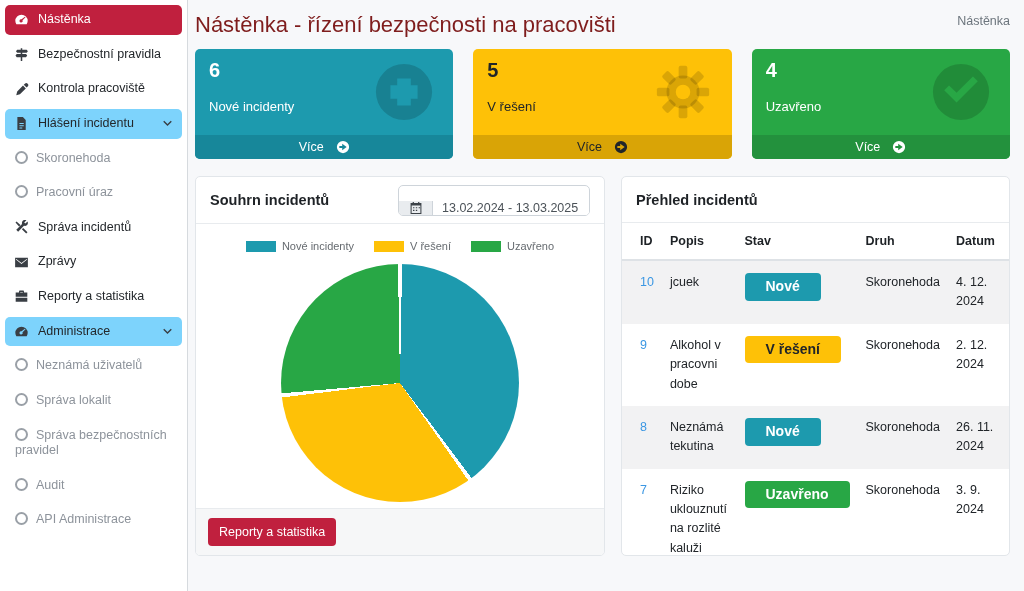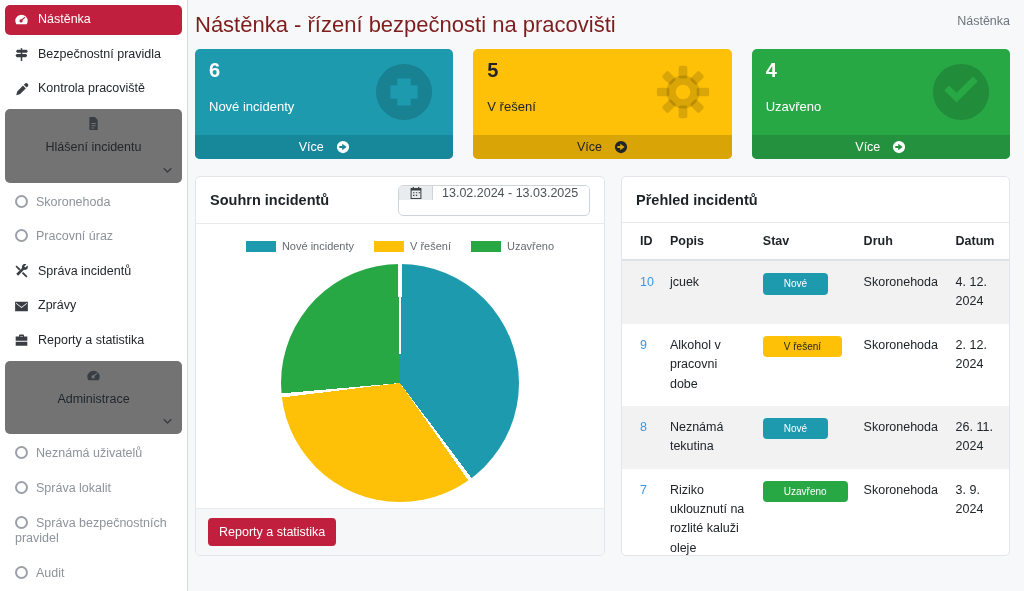--- a/index.html
+++ b/index.html
@@ -18,21 +18,21 @@
     border-right:1px solid #d6dade; padding:5px 5px 0 5px;
   }
   .nav-item {
     display:flex; align-items:center; gap:9px;
     padding:7px 9px; margin-bottom:5px; border-radius:5px;
     font-size:12.5px; color:#23272b; cursor:pointer; line-height:1.25;
   }
   .nav-item .icon { width:15px; height:15px; flex:0 0 auto; display:flex; color:#393e44; }
   .nav-item.active { background:#c0203e; color:#fff; }
   .nav-item.active .icon { color:#fff; }
-  .nav-item.expanded { background:#737373;flex-direction:column; }
+  .nav-item.expanded { background:#7dd3fc; }
   .nav-item .chevron { margin-left:auto; color:#393e44; display:flex; }
   .nav-item.sub {
     display:block; color:#8d939b; padding:7px 9px 7px 10px;
   }
   .circle-o {
     display:inline-block; width:13px; height:13px; border:2px solid #9aa0a7;
     border-radius:50%; vertical-align:-2px; margin-right:8px;
   }
 
   
@@ -71,21 +71,21 @@
   }
   .panel-left { width:410px; }
   .panel-right { flex:1; }
   .panel-header {
     display:flex; align-items:center; justify-content:space-between;
     padding:9px 14px; border-bottom:1px solid #e8ebee; min-height:46px;
   }
   .panel-title { font-size:14.5px; font-weight:700; color:#1e2226; }
 
   .date-group {
-    display:flex; align-items:flex-start; height:31px;
+    display:flex; align-items:flex-end; height:31px;
     border:1px solid #ced4da; border-radius:5px; overflow:hidden; background:#fff;
   }
   .date-addon {
     width:34px; background:#e9ecef; border-right:1px solid #ced4da;
     display:flex; align-items:center; justify-content:center; color:#3c4248;
   }
   .date-input {
     border:none; outline:none; width:156px; padding:0 9px;
     font-size:12.5px; color:#4b5258; font-family:"Liberation Sans", sans-serif;
   }
@@ -120,21 +120,21 @@
   table.incidents td { padding:12px 8px; vertical-align:top; line-height:1.55; }
   table.incidents th:first-child, table.incidents td:first-child { padding-left:18px; width:40px; }
   table.incidents td:nth-child(2), table.incidents th:nth-child(2) { width:118px; }
   table.incidents td:nth-child(3), table.incidents th:nth-child(3) { width:82px; }
   table.incidents td:nth-child(4), table.incidents th:nth-child(4) { width:94px; }
   table.incidents th:last-child, table.incidents td:last-child { width:62px; padding-right:14px; }
   tr.striped { background:#f2f2f3; }
   a.id-link { color:#3b97e3; text-decoration:none; }
   .badge {
     display:inline-block; padding:3px 21px; border-radius:4px;
-    font-size:10px; font-weight:400; white-space:nowrap;
+    font-size:14px; font-weight:700; white-space:nowrap;
   }
   .badge-new  { background:#1d9aae; color:#fff; }
   .badge-prog { background:#fec107; color:#212529; }
   .badge-done { background:#28a745; color:#fff; }
 </style>
 </head>
 <body>
 
 <div class="app">
 

